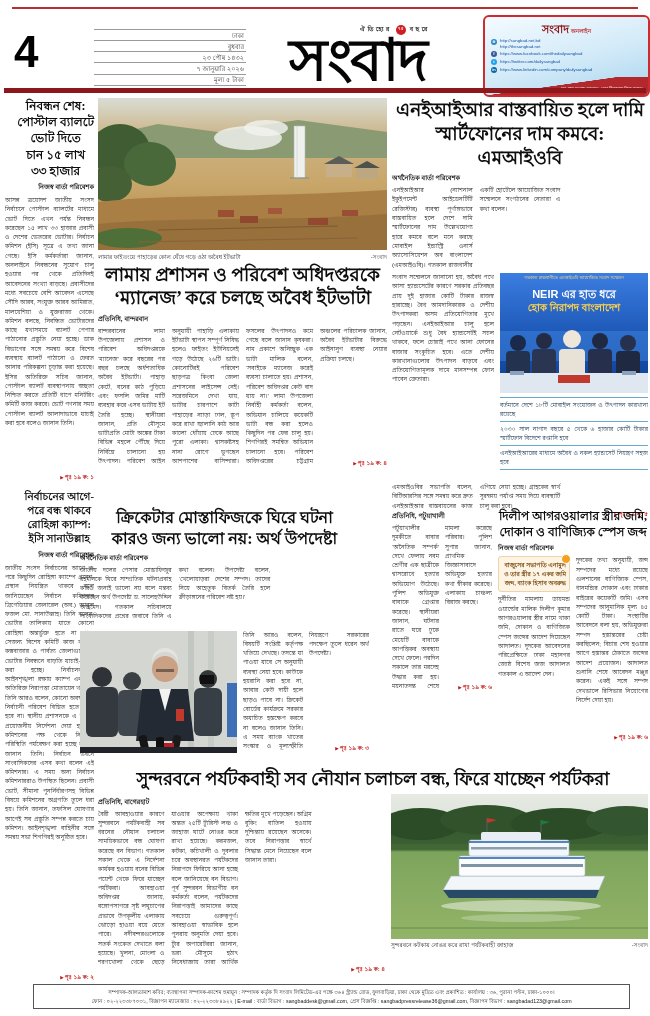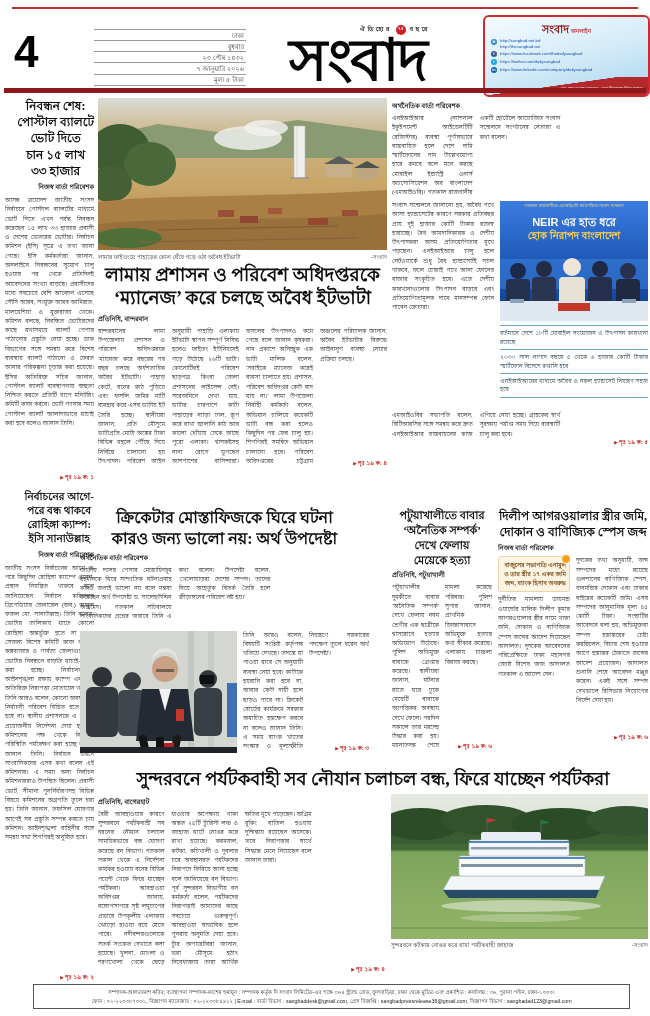--- a/index.html
+++ b/index.html
@@ -232,20 +232,22 @@
     <div class="headline">লামায় প্রশাসন ও পরিবেশ অধিদপ্তরকে
 ‘ম্যানেজ’ করে চলছে অবৈধ ইটভাটা</div>
     <div class="byline">প্রতিনিধি, বান্দরবান</div>
     <div class="bodywrap" id="lama-bodywrap">
       <div class="body-text">বান্দরবানের লামা উপজেলায় প্রশাসন ও পরিবেশ অধিদপ্তরকে ‘ম্যানেজ’ করে বছরের পর বছর চলছে অর্ধশতাধিক অবৈধ ইটভাটা। পাহাড় কেটে, বনের কাঠ পুড়িয়ে এবং ফসলি জমির মাটি ব্যবহার করে এসব ভাটায় ইট তৈরি হচ্ছে। স্থানীয়রা জানান, প্রতি মৌসুমে ভাটাপ্রতি মোটা অঙ্কের টাকা বিভিন্ন মহলে পৌঁছে দিয়ে নির্বিঘ্নে চালানো হয় উৎপাদন। পরিবেশ আইন অনুযায়ী পাহাড়ি এলাকায় ইটভাটা স্থাপন সম্পূর্ণ নিষিদ্ধ হলেও ফাইতং ইউনিয়নেই গড়ে উঠেছে ২৬টি ভাটা। কোনোটিরই পরিবেশ ছাড়পত্র কিংবা জেলা প্রশাসনের লাইসেন্স নেই। সরেজমিনে দেখা যায়, ভাটার চারপাশে কাটা পাহাড়ের ন্যাড়া ঢাল, স্তূপ করে রাখা জ্বালানি কাঠ আর কালো ধোঁয়ায় ঢেকে আছে পুরো এলাকা। শ্বাসকষ্টসহ নানা রোগে ভুগছেন আশপাশের বাসিন্দারা। ফসলের উৎপাদনও কমে গেছে বলে জানান কৃষকরা। নাম প্রকাশে অনিচ্ছুক এক ভাটা মালিক বলেন, ‘সবাইকে ম্যানেজ করেই ব্যবসা চালাতে হয়। প্রশাসন, পরিবেশ অধিদপ্তর কেউ বাদ যায় না।’ লামা উপজেলা নির্বাহী কর্মকর্তা বলেন, অভিযান চালিয়ে কয়েকটি ভাটা বন্ধ করা হলেও কিছুদিন পর ফের চালু হয়। শিগগিরই সমন্বিত অভিযান চালানো হবে। পরিবেশ অধিদপ্তরের চট্টগ্রাম অঞ্চলের পরিচালক জানান, অবৈধ ইটভাটার বিরুদ্ধে আইনানুগ ব্যবস্থা নেয়ার প্রক্রিয়া চলছে।</div>
       <span class="jump">পৃঃ ১৯ ক: ৪</span>
     </div>
   </div>
 
   <div id="neir">
+    <div class="headline">এনইআইআর বাস্তবায়িত হলে দামি
+স্মার্টফোনের দাম কমবে: এমআইওবি</div>
     <div class="byline">অর্থনৈতিক বার্তা পরিবেশক</div>
     <div class="bodywrap" id="neir-rowA">
       <div class="body-text">এনইআইআর (ন্যাশনাল ইকুইপমেন্ট আইডেনটিটি রেজিস্টার) ব্যবস্থা পূর্ণাঙ্গভাবে বাস্তবায়িত হলে দেশে দামি স্মার্টফোনের দাম উল্লেখযোগ্য হারে কমবে বলে মনে করছে মোবাইল ইন্ডাস্ট্রি ওনার্স অ্যাসোসিয়েশন অব বাংলাদেশ (এমআইওবি)। গতকাল রাজধানীর একটি হোটেলে আয়োজিত সংবাদ সম্মেলনে সংগঠনের নেতারা এ কথা বলেন।</div>
     </div>
     <div id="neir-rowB">
       <div class="bodywrap" id="neir-colA">
         <div class="body-text">সংবাদ সম্মেলনে জানানো হয়, অবৈধ পথে আসা হ্যান্ডসেটের কারণে সরকার প্রতিবছর প্রায় দুই হাজার কোটি টাকার রাজস্ব হারাচ্ছে। বৈধ আমদানিকারক ও দেশীয় উৎপাদকরা অসম প্রতিযোগিতার মুখে পড়ছেন। এনইআইআর চালু হলে নেটওয়ার্কে শুধু বৈধ হ্যান্ডসেটই সচল থাকবে, ফলে চোরাই পথে আনা ফোনের বাজার সংকুচিত হবে। এতে দেশীয় কারখানাগুলোর উৎপাদন বাড়বে এবং প্রতিযোগিতামূলক দামে মানসম্পন্ন ফোন পাবেন ক্রেতারা।</div>
       </div>
       <div id="neir-colB">
         <div id="promo">
@@ -317,24 +319,20 @@
         </svg>
       </div>
       <div class="bodywrap" id="mf-colB">
         <div class="body-text">তিনি আরও বলেন, বিষয়টি সংশ্লিষ্ট কর্তৃপক্ষ খতিয়ে দেখছে। তদন্তে যা পাওয়া যাবে সে অনুযায়ী ব্যবস্থা নেয়া হবে। কাউকে হয়রানি করা হবে না, আবার কেউ দায়ী হলে ছাড়ও পাবে না। ক্রিকেট বোর্ডের কার্যক্রমে সরকার অযাচিত হস্তক্ষেপ করবে না বলেও জানান তিনি। এ সময় ব্যাংক খাতের সংস্কার ও মূল্যস্ফীতি নিয়ন্ত্রণে সরকারের পদক্ষেপ তুলে ধরেন অর্থ উপদেষ্টা।</div>
         <span class="jump">পৃঃ ১৯ ক: ৩</span>
       </div>
     </div>
   </div>
 
   <div id="patua">
-    <div class="headline">পটুয়াখালীতে বাবার
-‘অনৈতিক সম্পর্ক’
-দেখে ফেলায়
-মেয়েকে হত্যা</div>
     <div class="byline">প্রতিনিধি, পটুয়াখালী</div>
     <div class="bodywrap" id="patua-bodywrap">
       <div class="body-text">পটুয়াখালীর দুমকীতে বাবার ‘অনৈতিক সম্পর্ক’ দেখে ফেলায় নবম শ্রেণীর এক ছাত্রীকে শ্বাসরোধে হত্যার অভিযোগ উঠেছে। পুলিশ অভিযুক্ত বাবাকে গ্রেপ্তার করেছে। স্থানীয়রা জানান, ঘটনার রাতে ঘরে ঢুকে মেয়েটি বাবাকে আপত্তিকর অবস্থায় দেখে ফেলে। পরদিন সকালে তার মরদেহ উদ্ধার করা হয়। ময়নাতদন্ত শেষে মামলা করেছে পরিবার। পুলিশ সুপার জানান, প্রাথমিক জিজ্ঞাসাবাদে অভিযুক্ত হত্যার কথা স্বীকার করেছে। এলাকায় চাঞ্চল্য বিরাজ করছে।</div>
       <span class="jump">পৃঃ ১৯ ক: ৬</span>
     </div>
   </div>
 
   <div id="dilip">
     <div class="headline">দিলীপ আগরওয়ালার স্ত্রীর জমি,
 দোকান ও বাণিজ্যিক স্পেস জব্দ</div>

